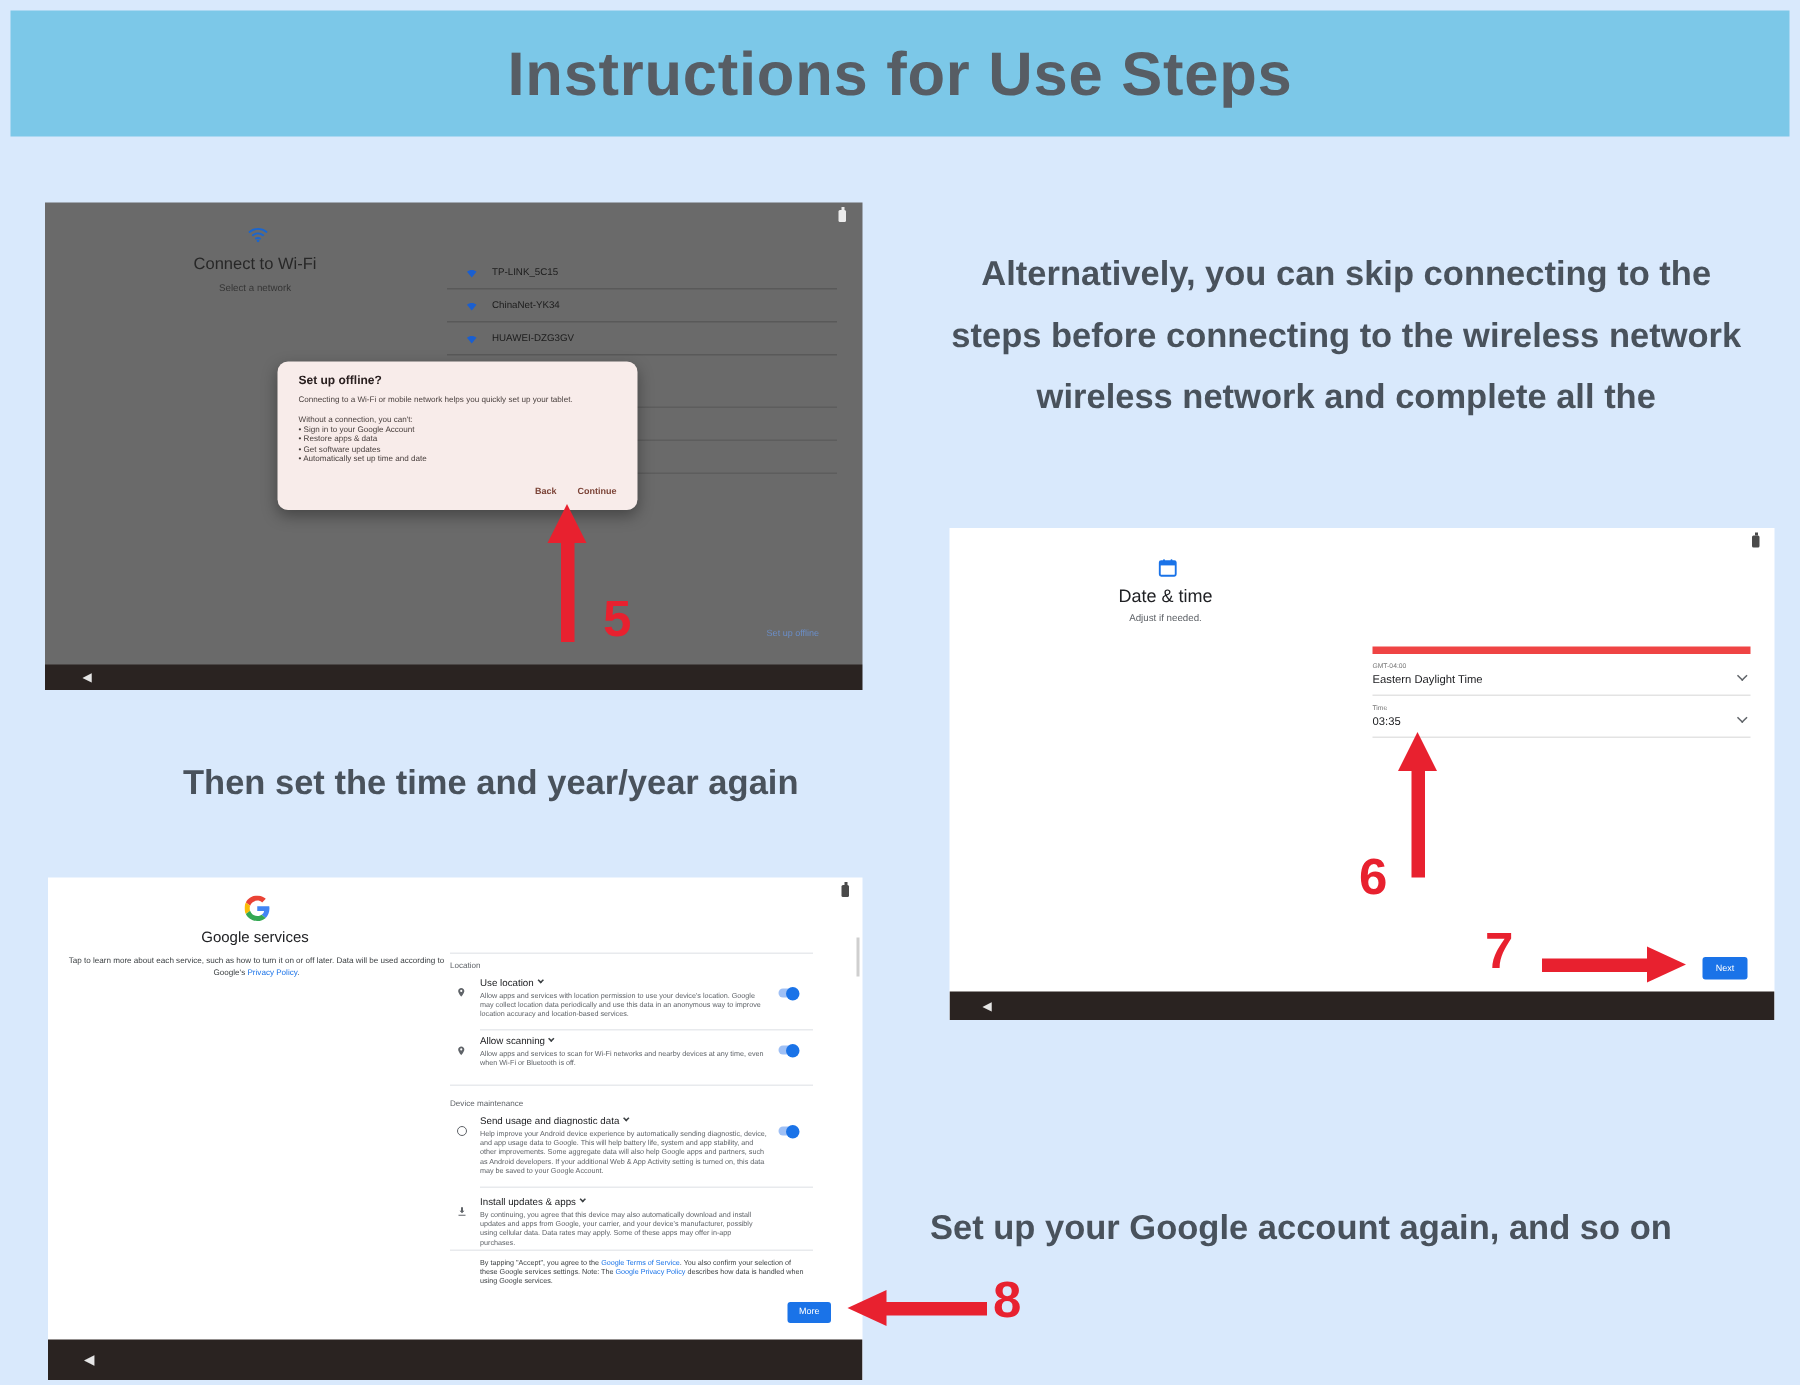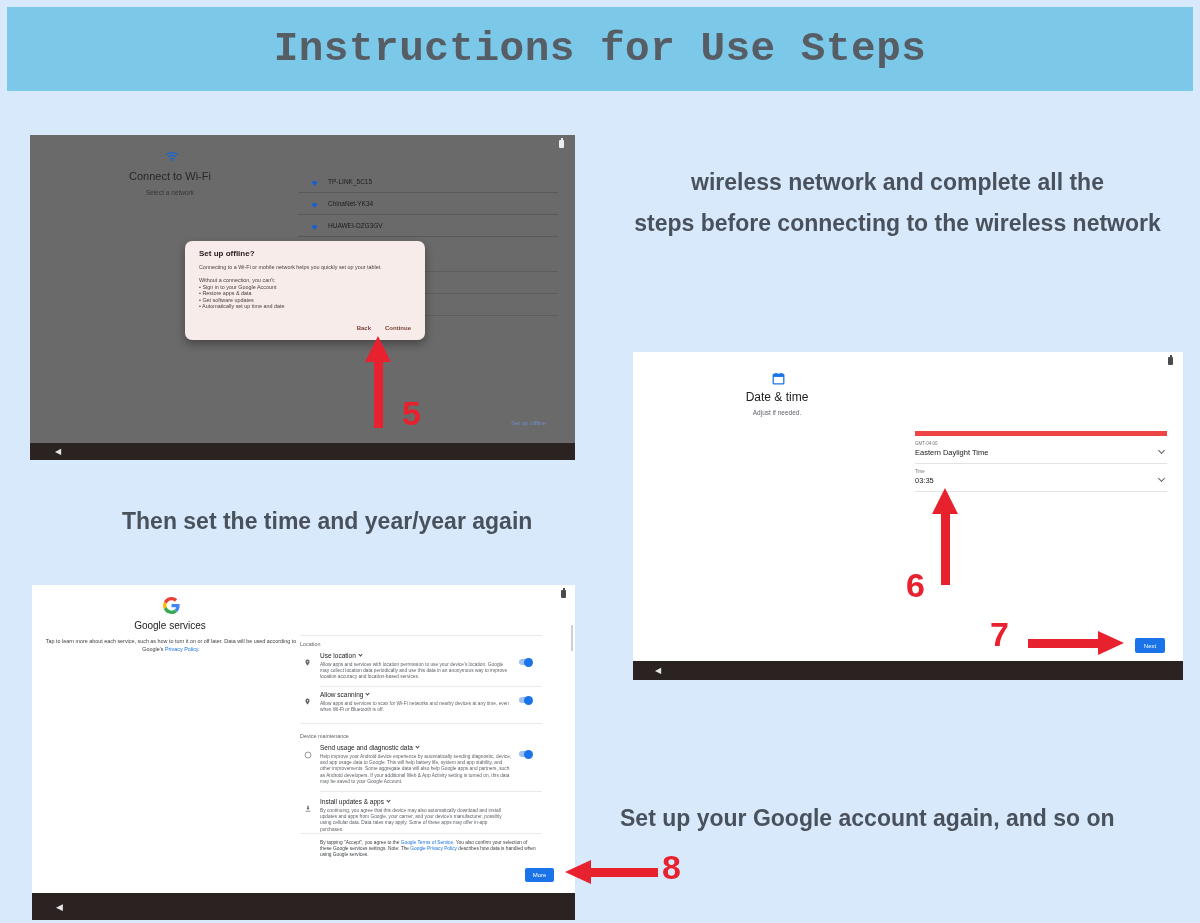--- a/index.html
+++ b/index.html
@@ -7,21 +7,21 @@
   body {
     position: relative;
     background: #d9e9fc;
     font-family: "Liberation Sans", sans-serif;
     overflow: hidden;
   }
 
   
   .page-header {
     position:absolute; top:7px; left:7px; width:1186px; height:84px;
-    background:#7cc8e8; display:flex; align-items:center; justify-content:center;font-family:Liberation Mono, monospace;
+    background:#7cc8e8; display:flex; align-items:center; justify-content:center;
   }
   .page-header h1 { font-size:41px; font-weight:bold; color:#575d64; letter-spacing:.5px; }
 
   
   .annot { position:absolute; color:#49525c; font-weight:bold; font-size:23px; }
   .annot-center { text-align:center; line-height:41px; }
 
   
   .a-stem { position:absolute; background:#e8212f; }
   .a-head { position:absolute; width:0; height:0; }
@@ -160,22 +160,23 @@
   <div class="navbar">
     <span class="nav-back">◀</span>
   </div>
 </div>
 
 <div class="a-head a-up" style="left:365px; top:336px;"></div>
 <div class="a-stem" style="left:374px; top:360px; width:9px; height:68px;"></div>
 <div class="step-num" style="left:402px; top:394px;">5</div>
 
 <div class="annot annot-center" style="left:605px; top:162px; width:585px;">
+  <div>Alternatively, you can skip connecting to the</div>
+  <div>steps before connecting to the wireless network</div>
   <div>wireless network and complete all the</div>
-  <div>steps before connecting to the wireless network</div>
 </div>
 
 <div class="shot" id="shot-dt">
   <div class="batt batt-dark" style="right:10px; top:5px;"></div>
   <span class="cal-icon">
     <svg width="15" height="15" viewBox="0 0 24 24">
         <rect x="3.5" y="5" width="17" height="15.5" rx="1.5" fill="none" stroke="#1a73e8" stroke-width="2"></rect>
         <rect x="3.5" y="5" width="17" height="4.5" fill="#1a73e8"></rect>
         <rect x="7" y="2.8" width="2" height="3.4" rx="0.8" fill="#1a73e8"></rect>
         <rect x="15" y="2.8" width="2" height="3.4" rx="0.8" fill="#1a73e8"></rect>

